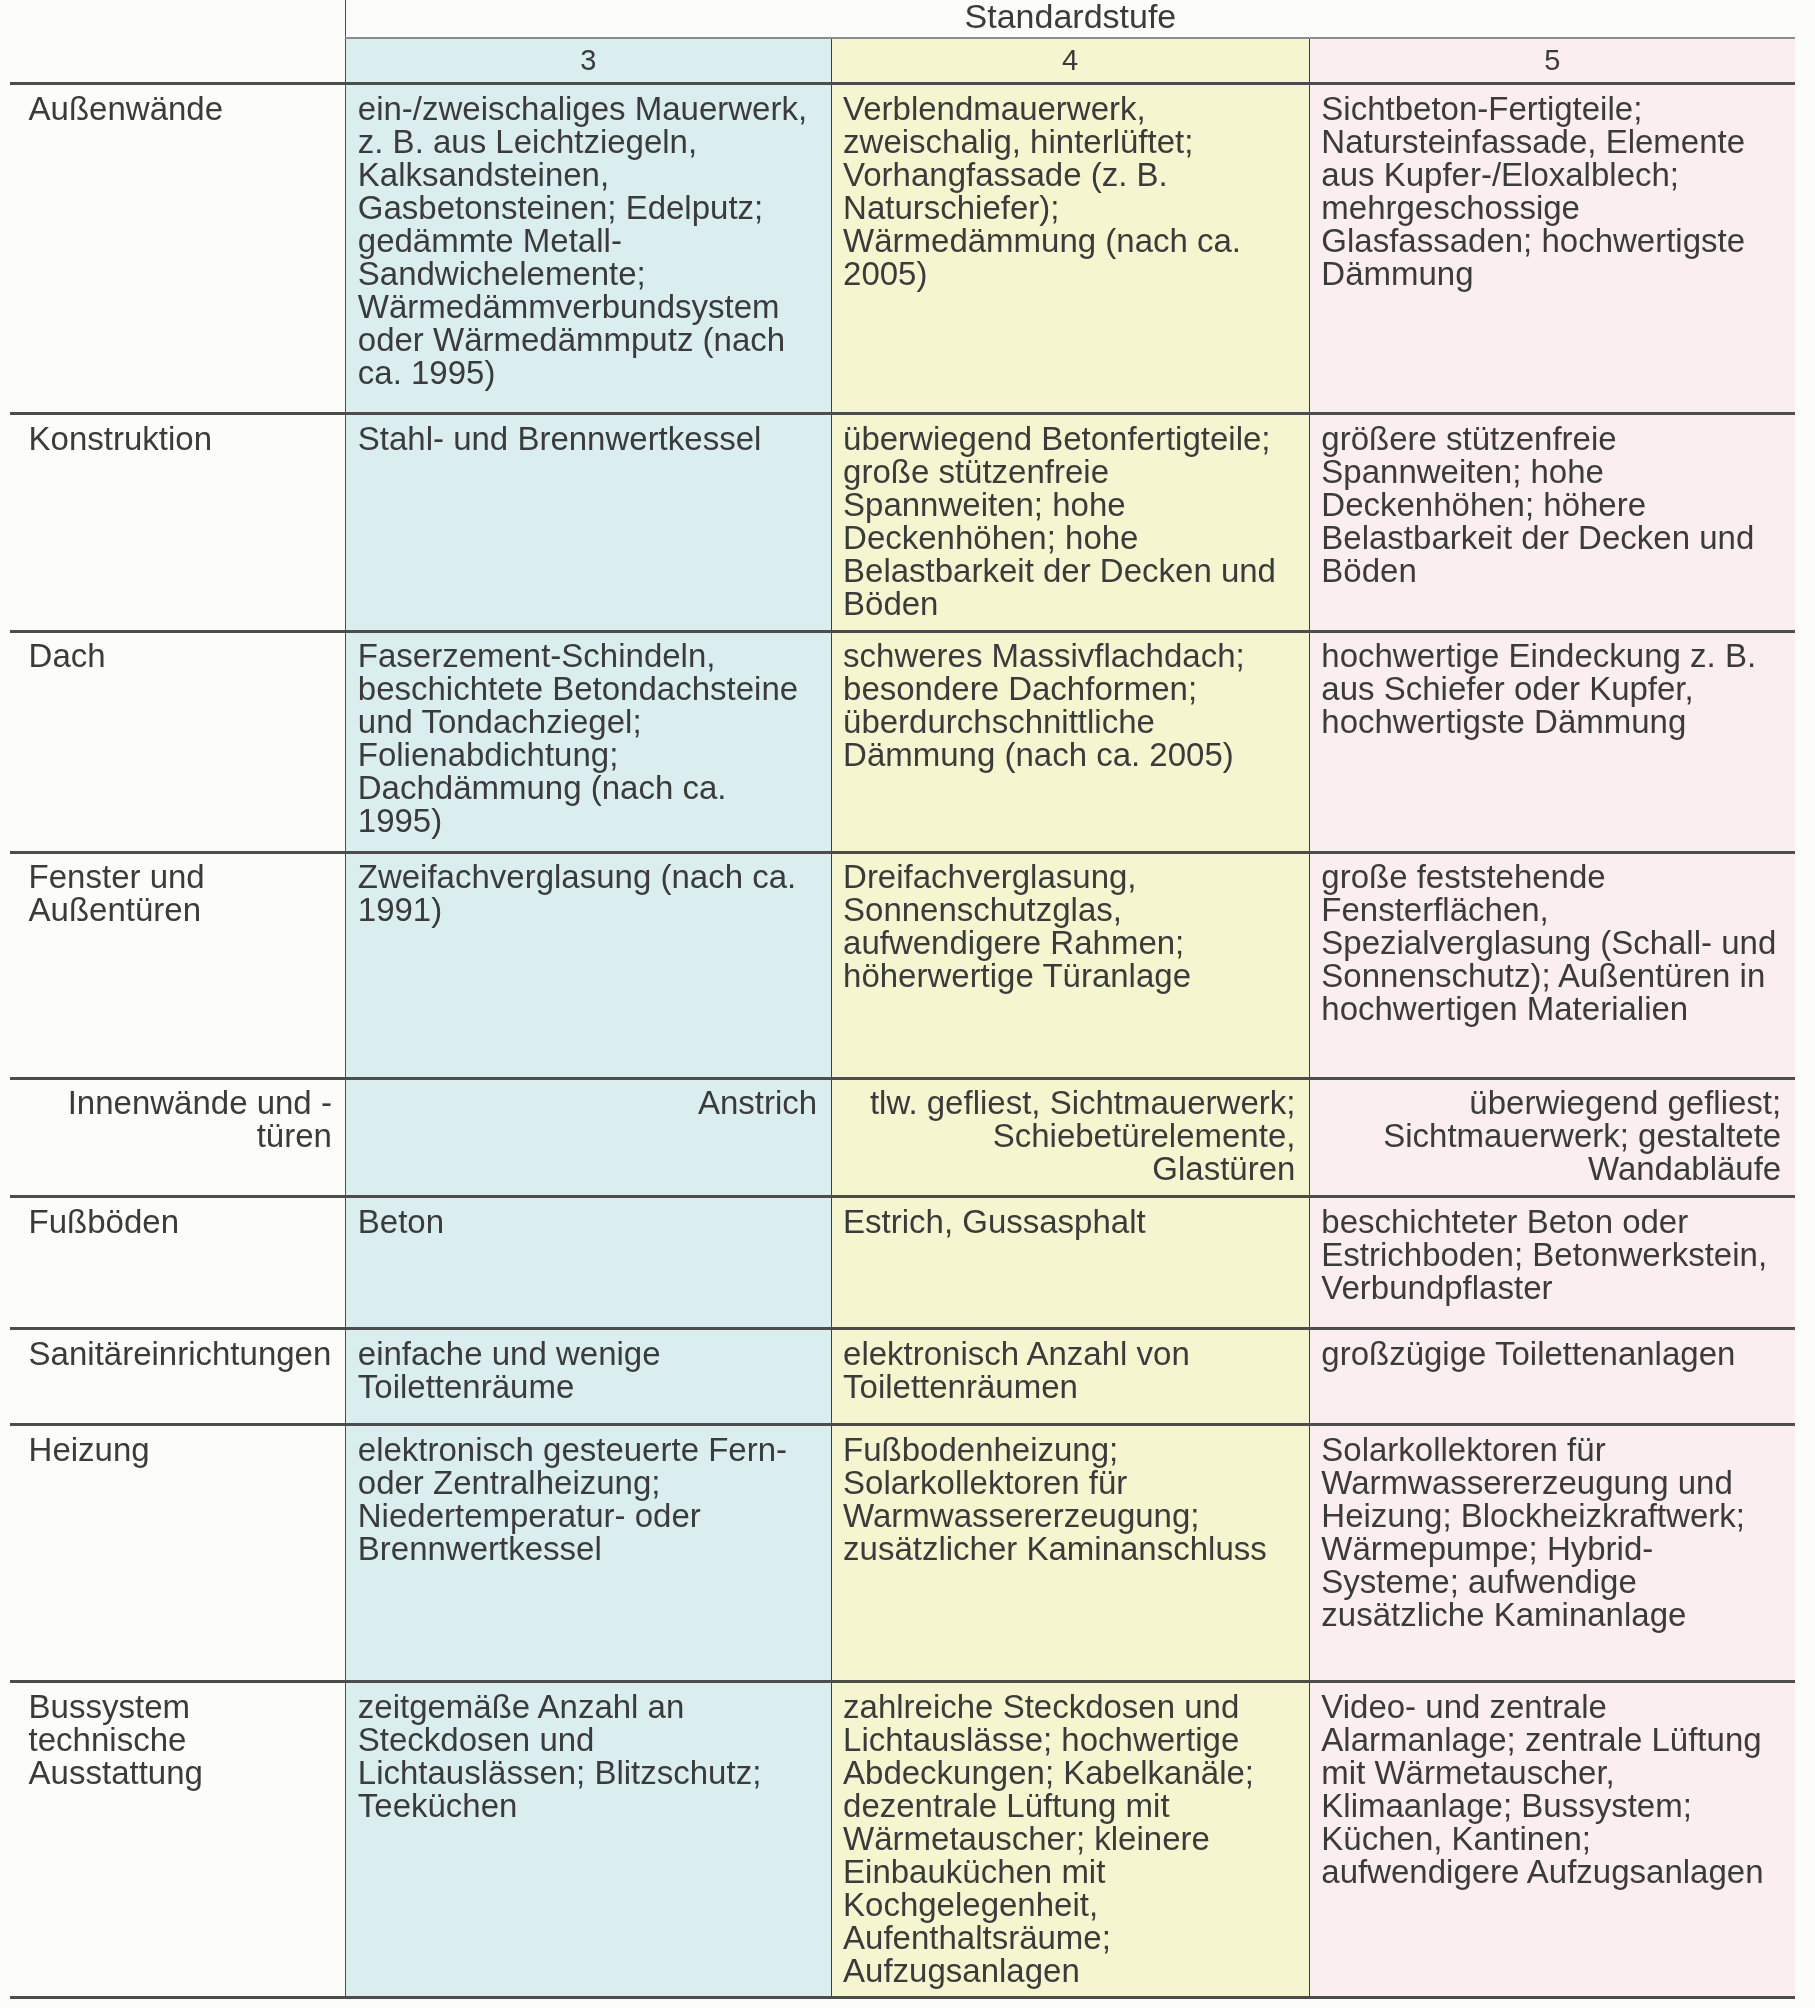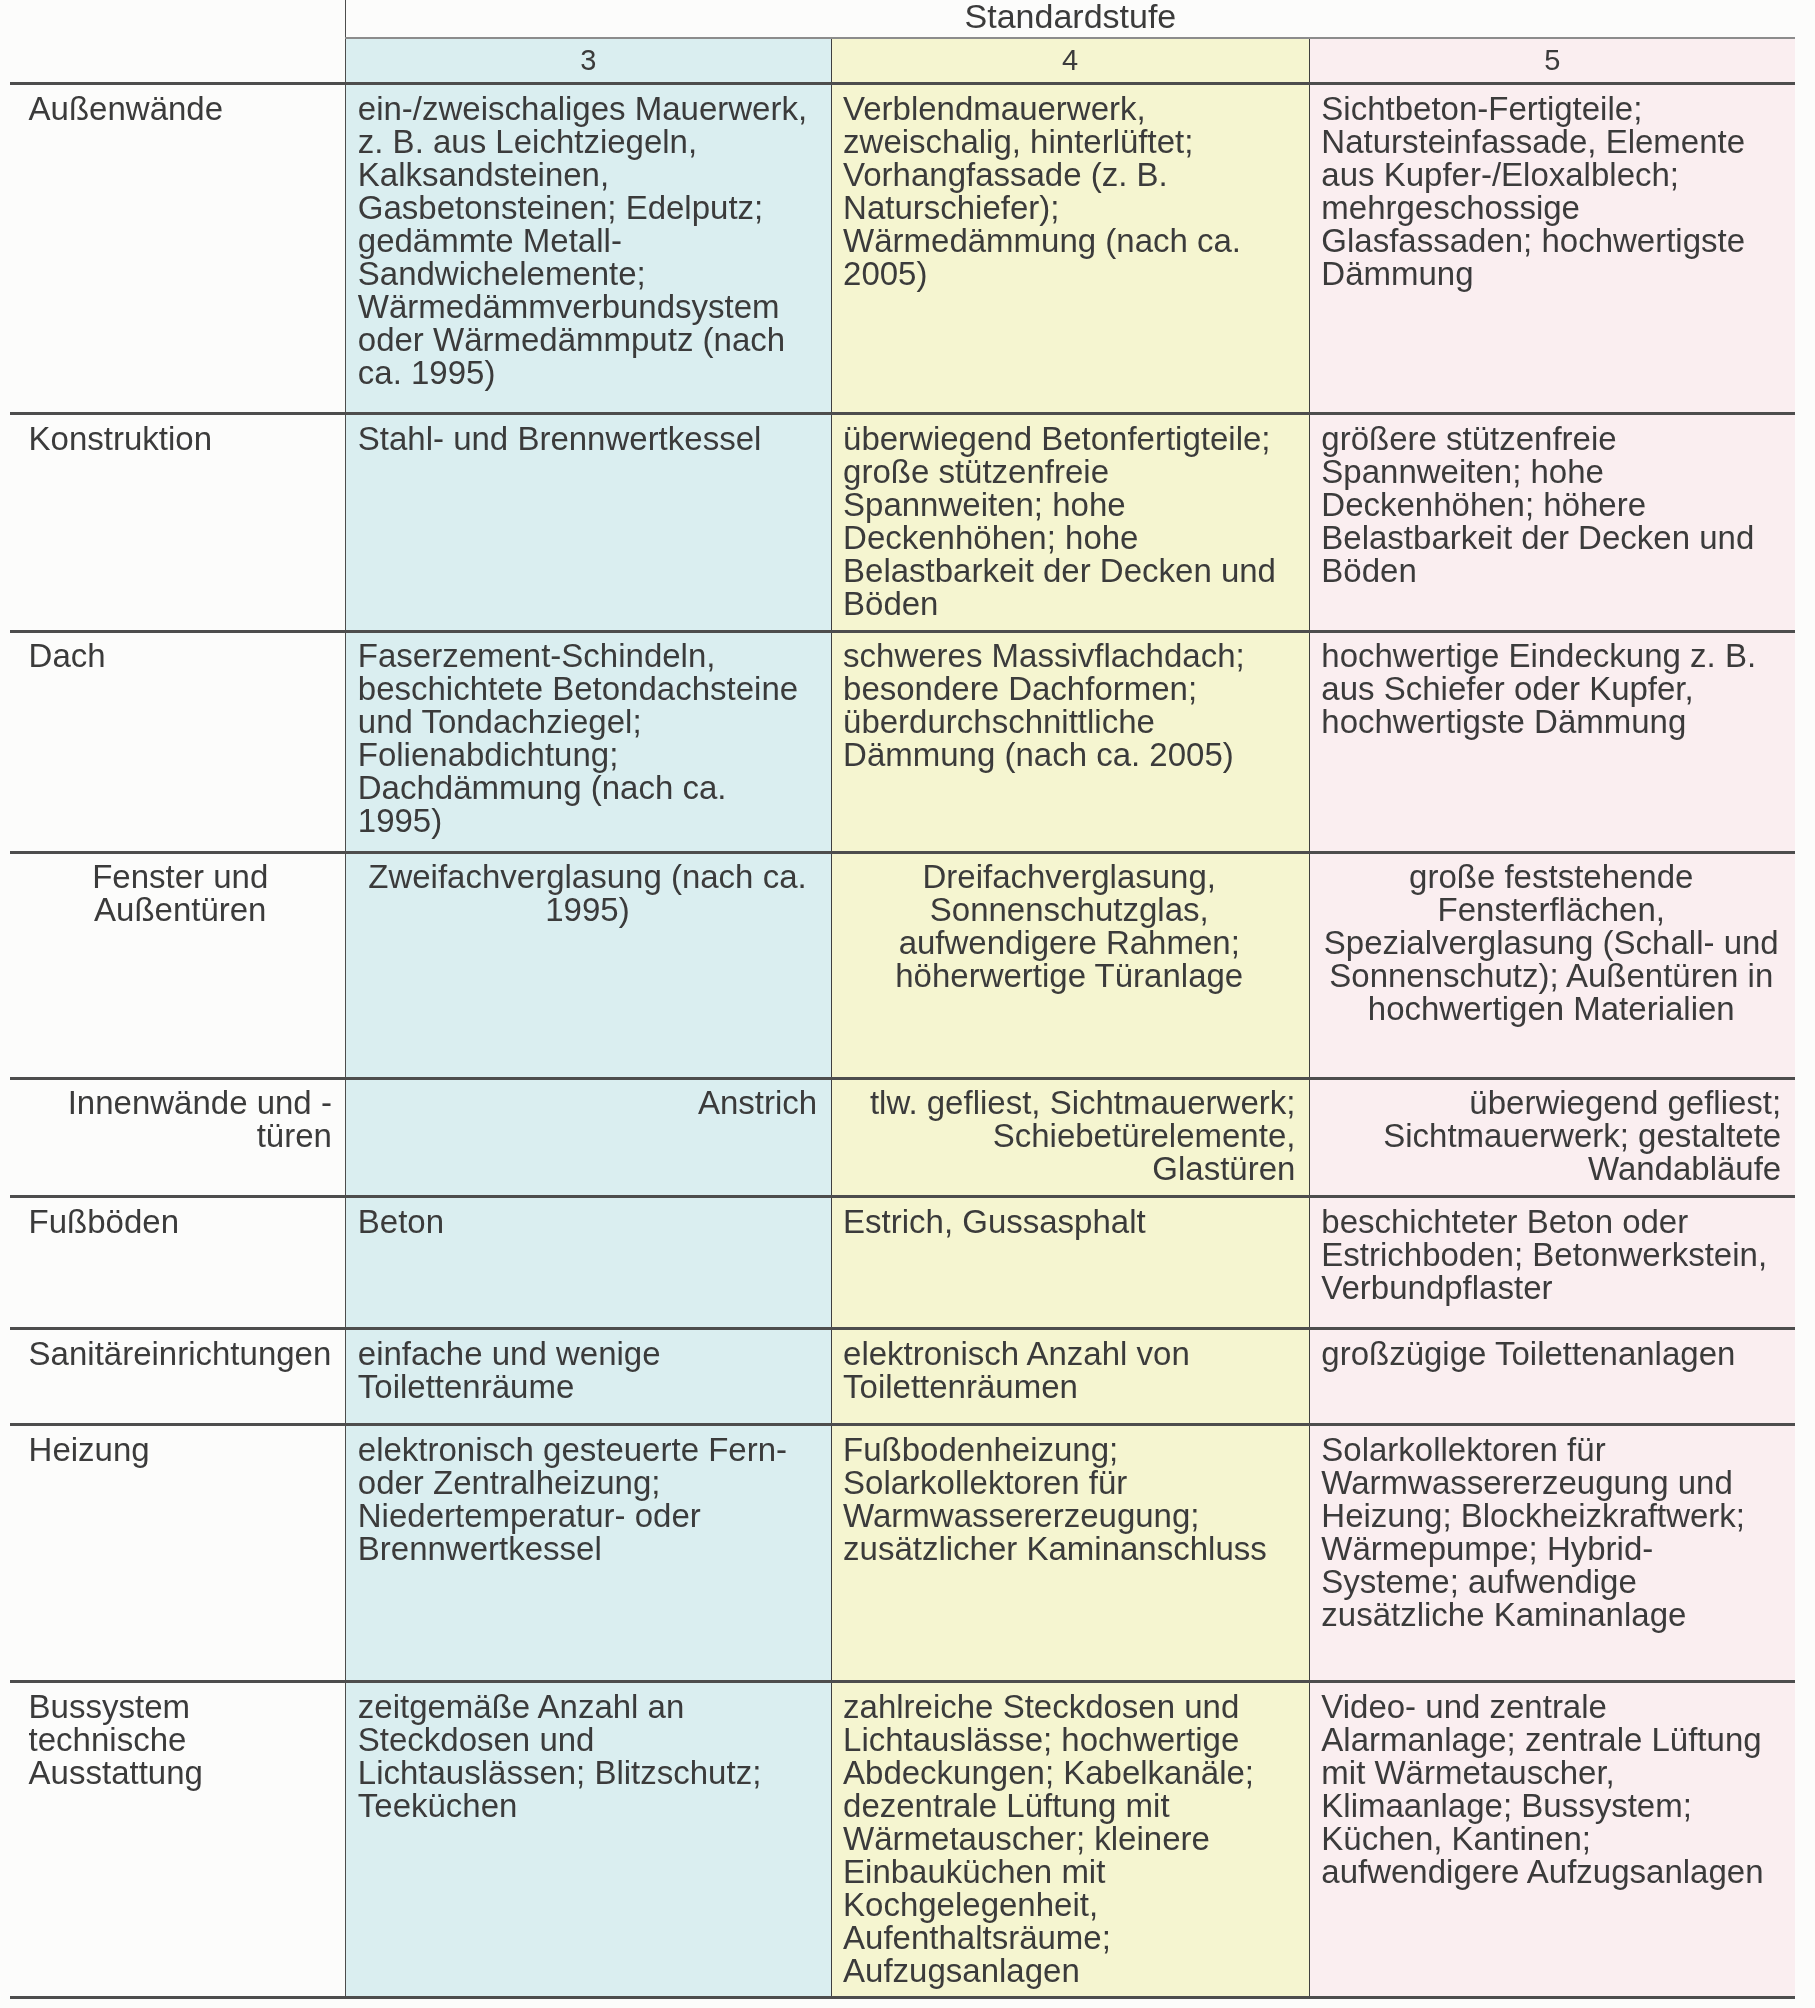--- a/index.html
+++ b/index.html
@@ -72,21 +72,21 @@
     border-bottom: 3.8px solid var(--grid-line, #4d4d4d);
   }
   td.c3 { background: var(--stufe3-bg, #daeef0); border-right: 1.9px solid #3f3f3f; }
   td.c4 { background: var(--stufe4-bg, #f5f5d0); border-right: 1.9px solid #3f3f3f; }
   td.c5 { background: var(--stufe5-bg, #faeef0); }
 
   
   tr.rh1 { height: 330px; }
   tr.rh2 { height: 211px; }
   tr.rh3 { height: 221px; }
-  tr.rh4 { height: 226px; text-align: center; }
+  tr.rh4 { height: 226px; }
   tr.rh5 { height: 115px; text-align: right; }
   tr.rh6 { height: 132px; }
   tr.rh7 { height: 96px; }
   tr.rh8 { height: 257px; margin-top: 24px; }
   tr.rh9 { height: 305px; }
 </style>
 </head>
 <body>
 
 <table class="standards">
@@ -120,21 +120,21 @@
       <td class="c5">größere stützenfreie Spannweiten; hohe Deckenhöhen; höhere Belastbarkeit der Decken und Böden</td>
     </tr>
     <tr class="rh3">
       <td class="row-label">Dach</td>
       <td class="c3">Faserzement-Schindeln, beschichtete Betondachsteine und Tondachziegel; Folienabdichtung; Dachdämmung (nach ca. 1995)</td>
       <td class="c4">schweres Massivflachdach; besondere Dachformen; überdurchschnittliche Dämmung (nach ca. 2005)</td>
       <td class="c5">hochwertige Eindeckung z. B. aus Schiefer oder Kupfer, hochwertigste Dämmung</td>
     </tr>
     <tr class="rh4">
       <td class="row-label">Fenster und Außentüren</td>
-      <td class="c3">Zweifachverglasung (nach ca. 1995)</td>
+      <td class="c3">Zweifachverglasung (nach ca. 1991)</td>
       <td class="c4">Dreifachverglasung, Sonnenschutzglas, aufwendigere Rahmen; höherwertige Türanlage</td>
       <td class="c5">große feststehende Fensterflächen, Spezialverglasung (Schall- und Sonnenschutz); Außentüren in hochwertigen Materialien</td>
     </tr>
     <tr class="rh5">
       <td class="row-label">Innenwände und -türen</td>
       <td class="c3">Anstrich</td>
       <td class="c4">tlw. gefliest, Sichtmauerwerk; Schiebetürelemente, Glastüren</td>
       <td class="c5">überwiegend gefliest; Sichtmauerwerk; gestaltete Wandabläufe</td>
     </tr>
     <tr class="rh6">

